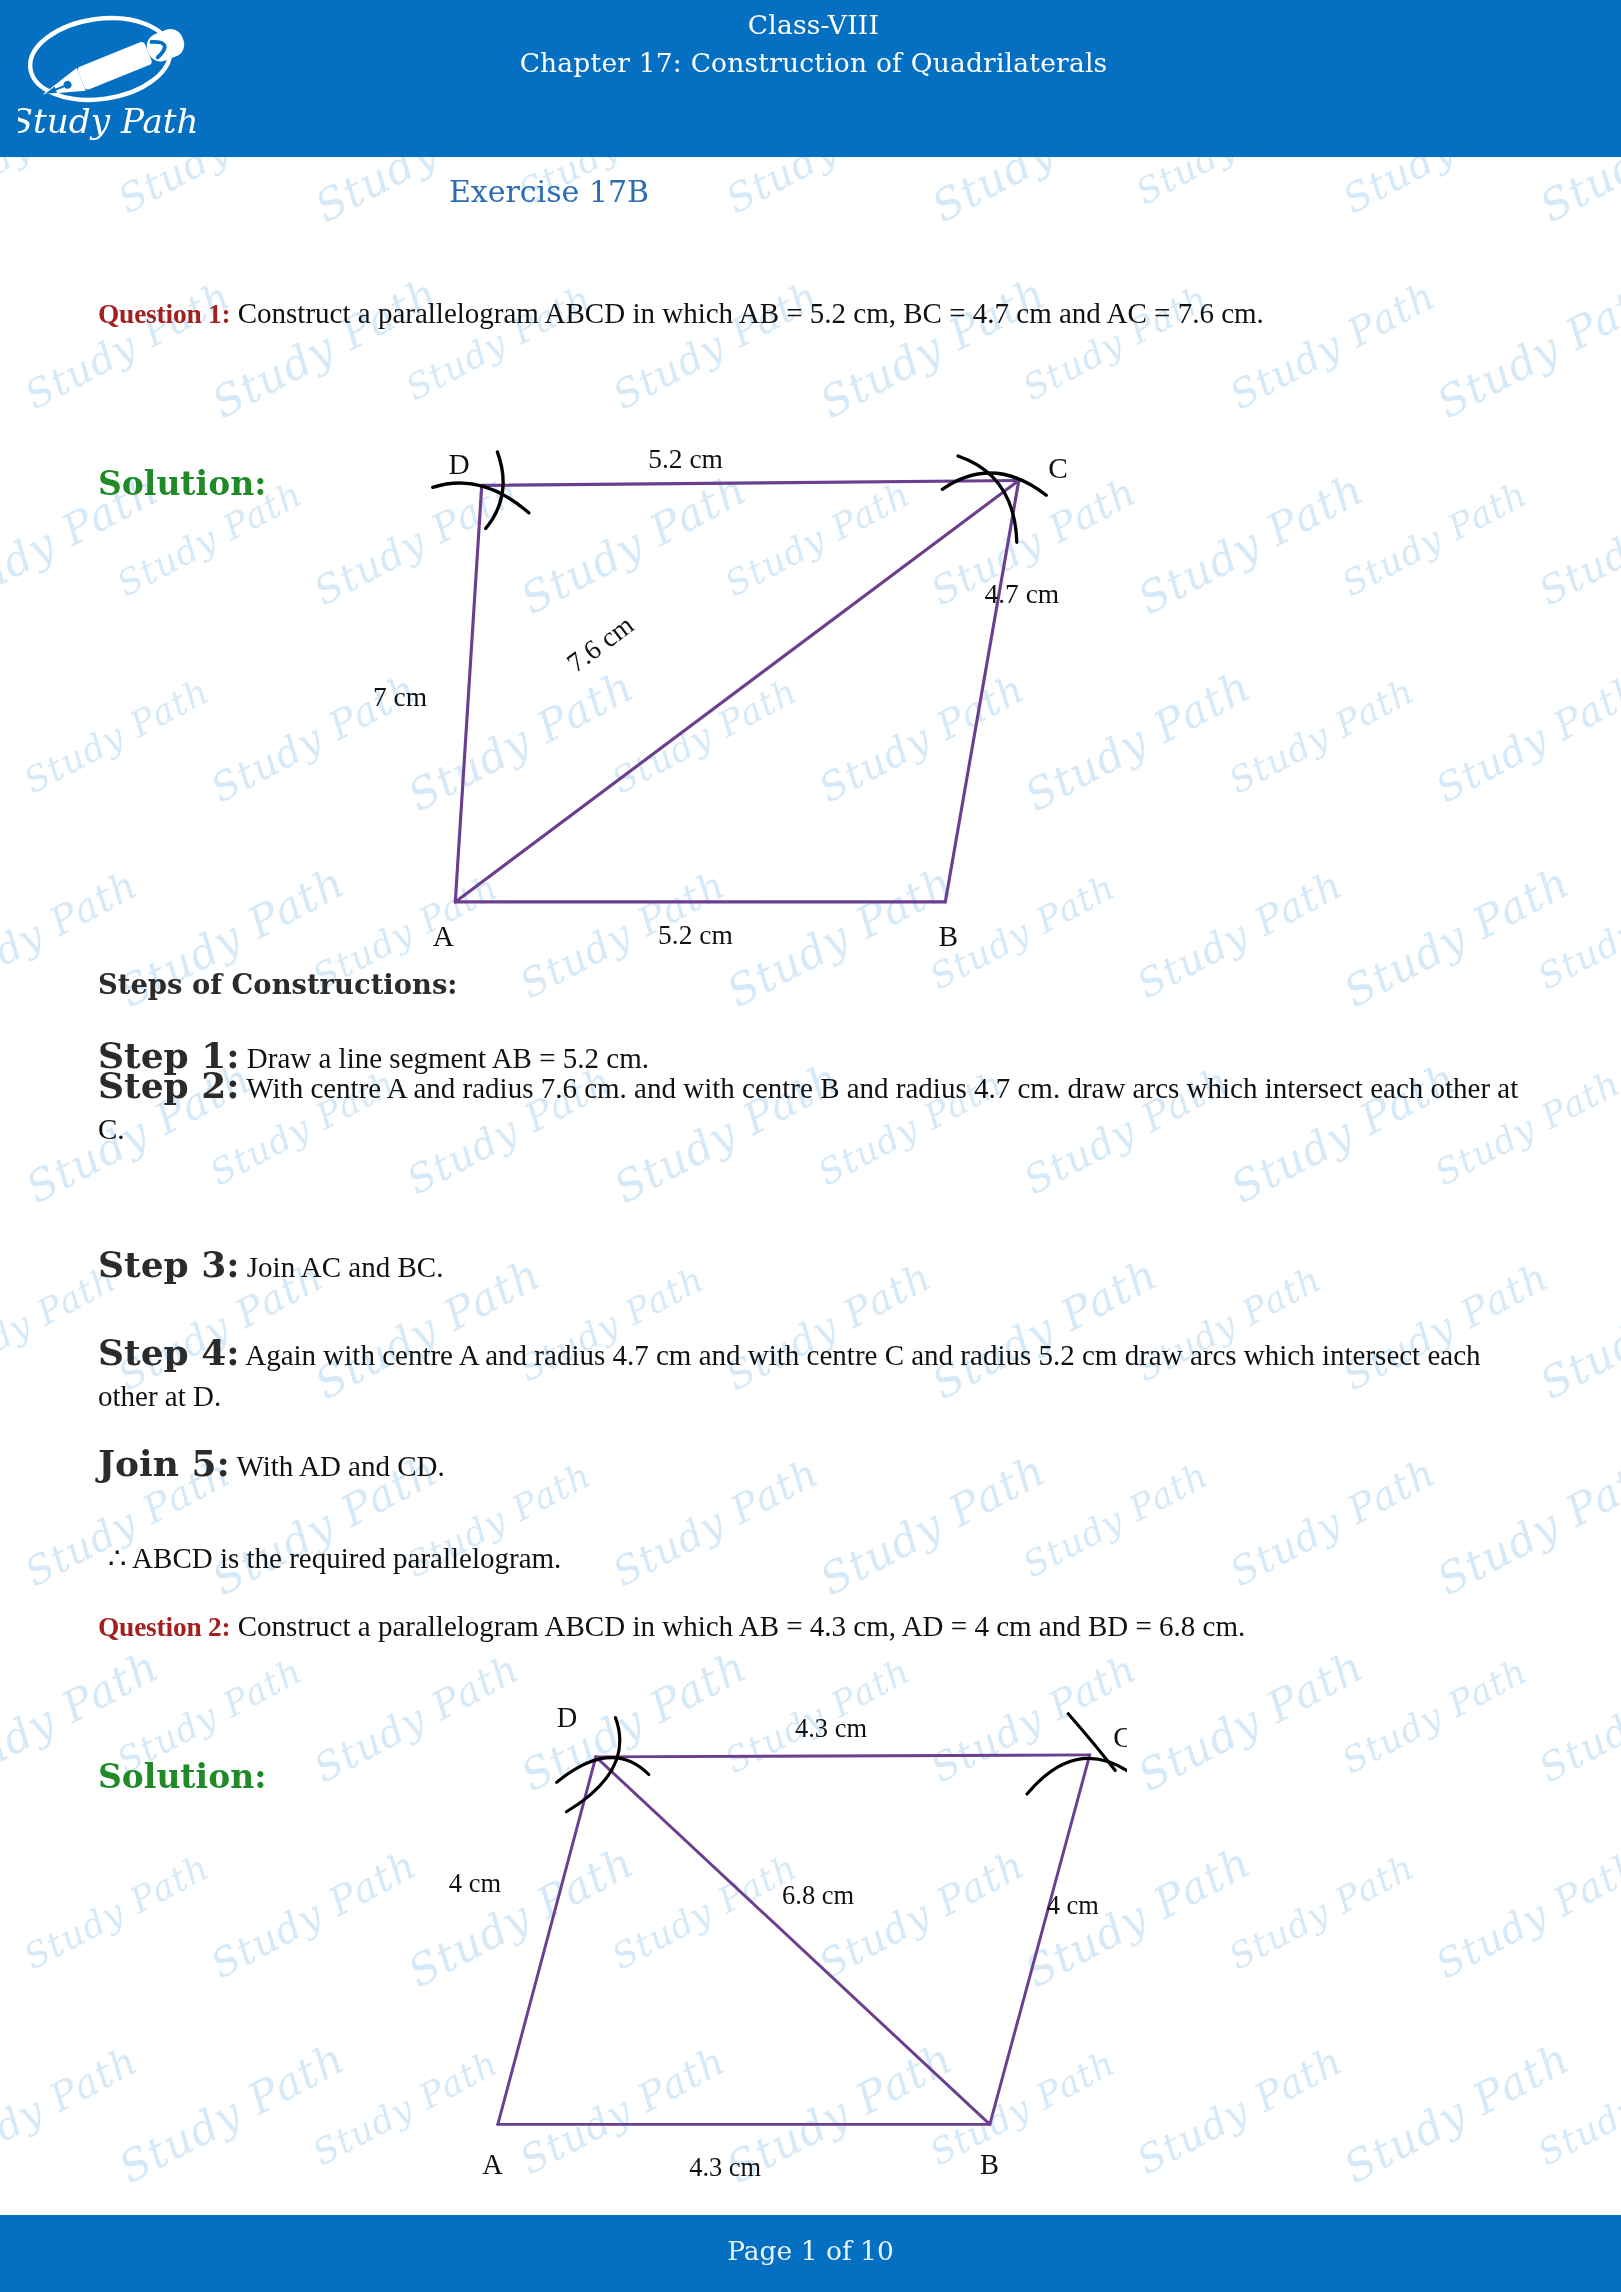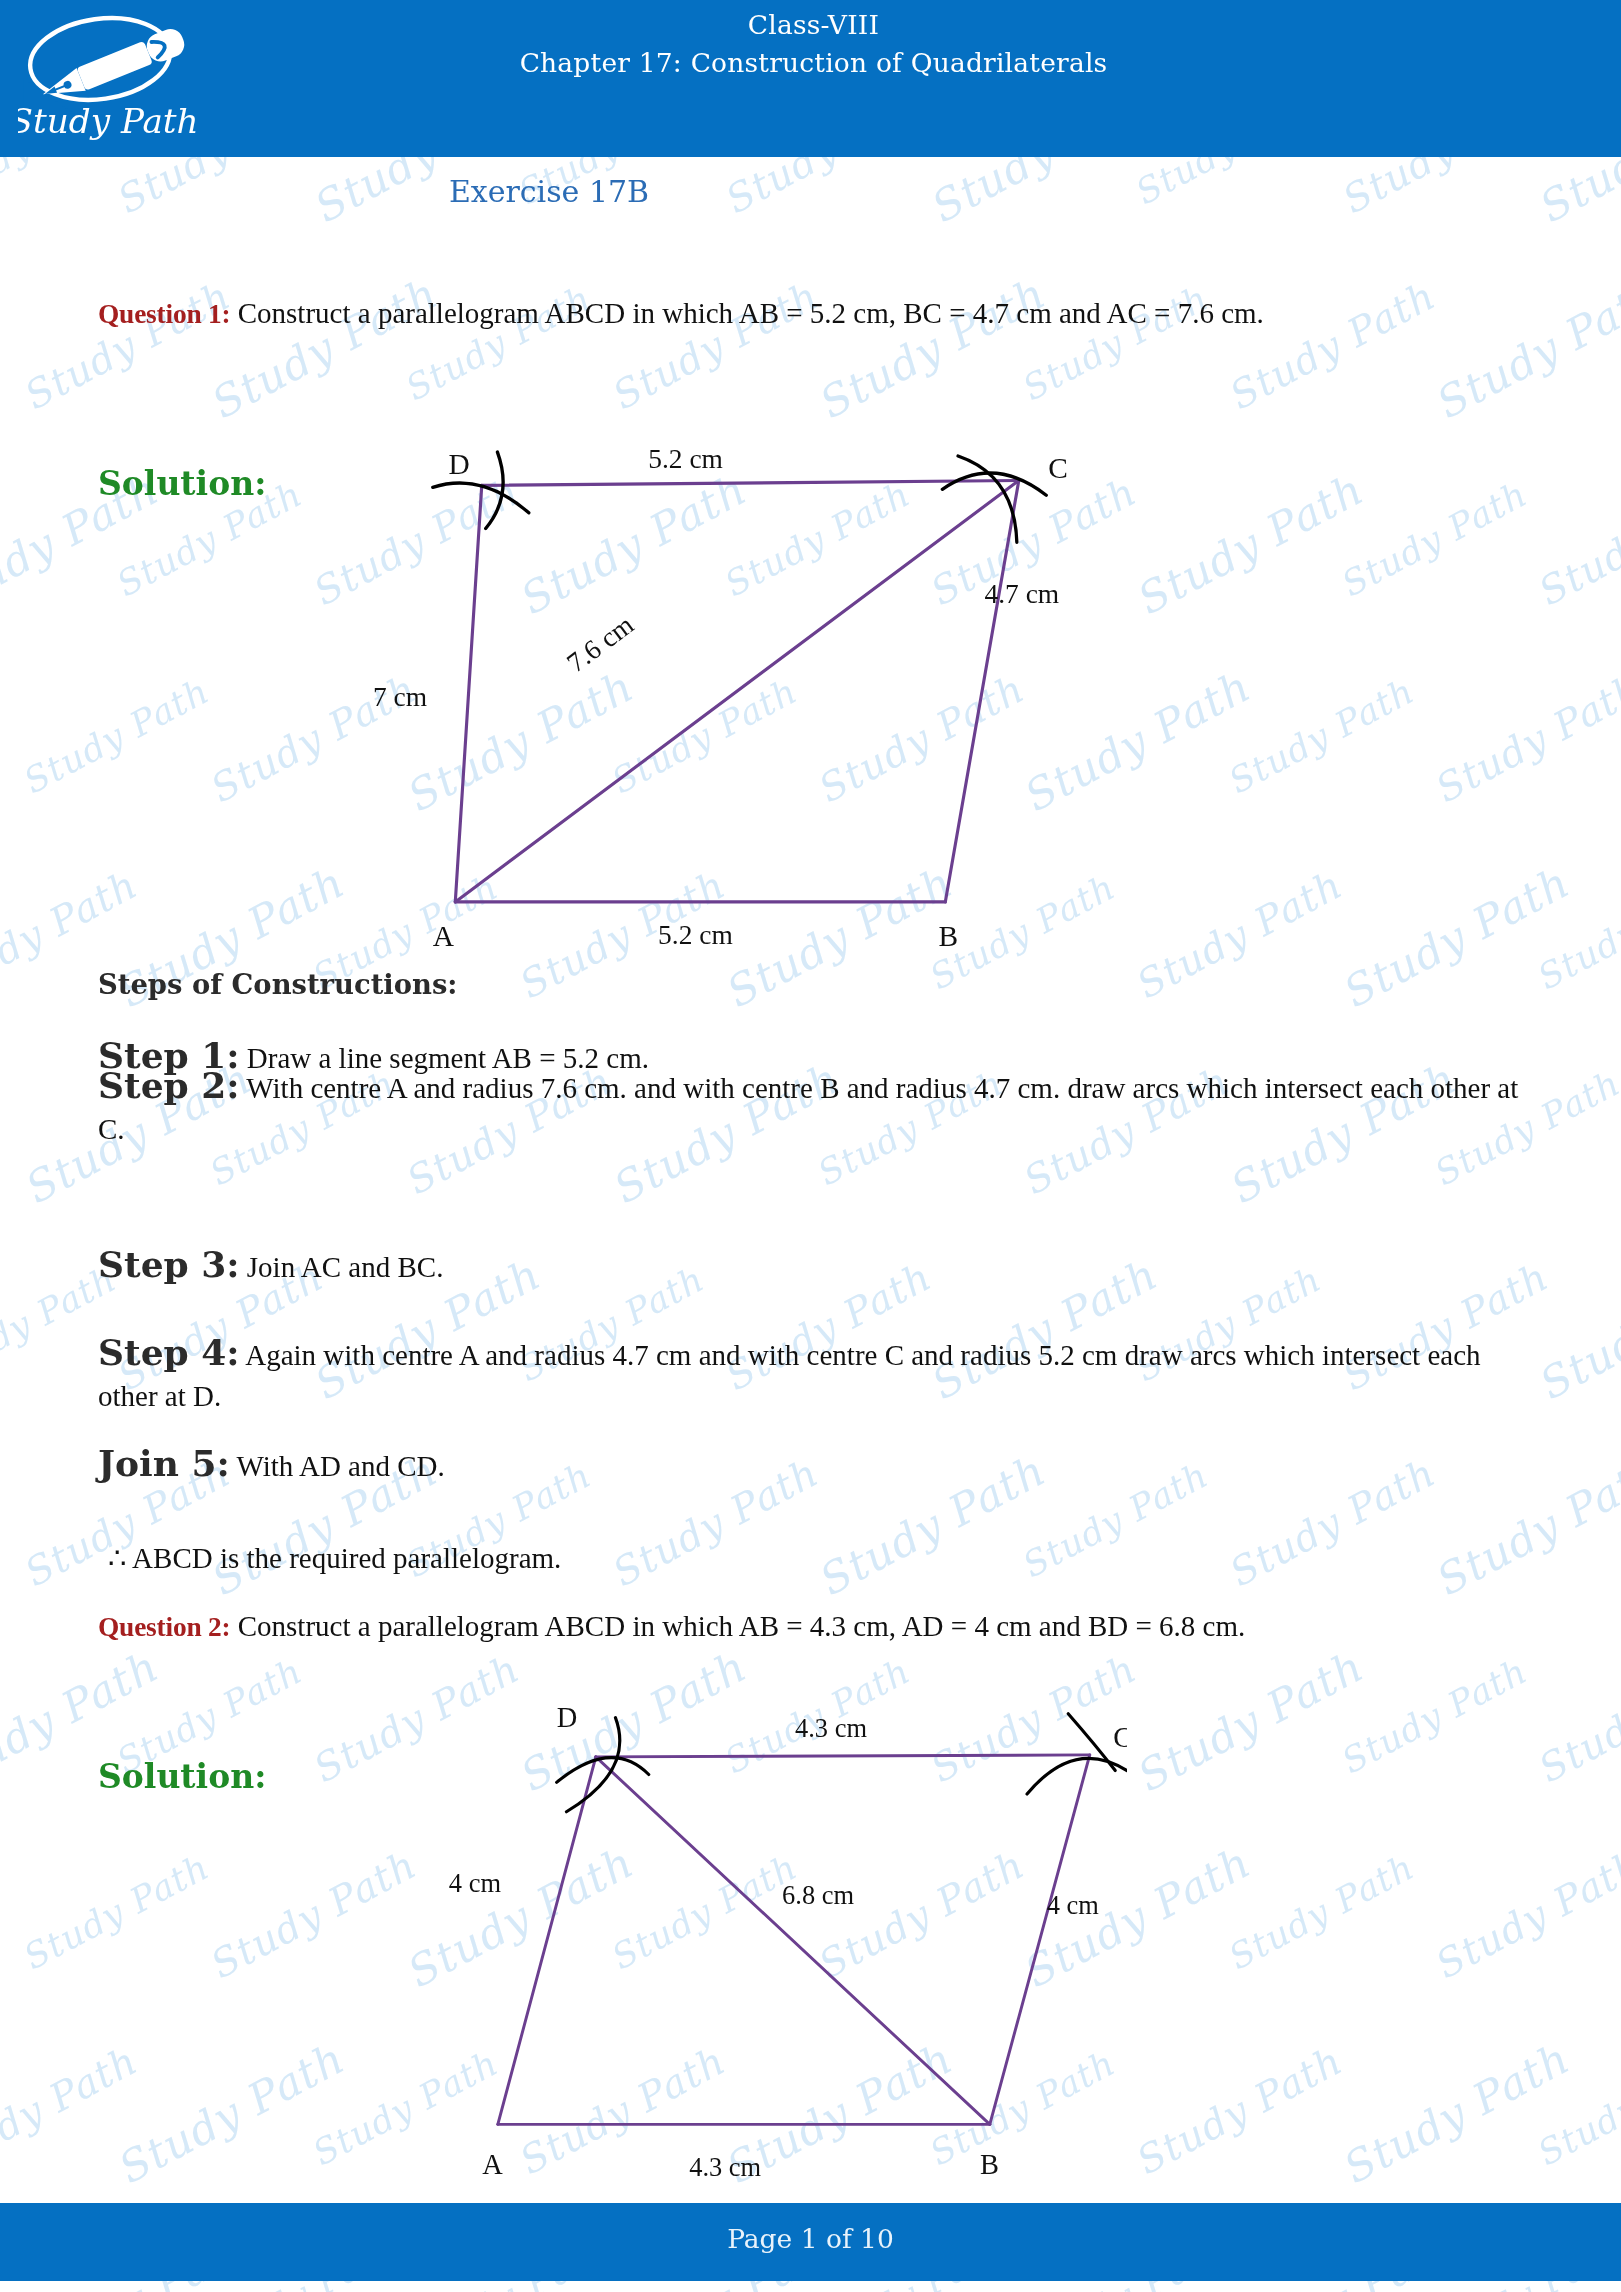--- a/index.html
+++ b/index.html
@@ -116,21 +116,21 @@
   
   .figure {
     position: absolute;
     z-index: 3;
   }
   .fig-svg { display: block; }
 
   
   #footer-bar {
     position: absolute;
-    left: 0; bottom: 12px;
+    left: 0; bottom: 0;
     width: 1621px;
     height: 78px;
     background: #0570c2;
     z-index: 4;
   }
   #footer-text {
     position: absolute;
     left: 0; top: 19.6px;
     width: 1621px;
     text-align: center;

